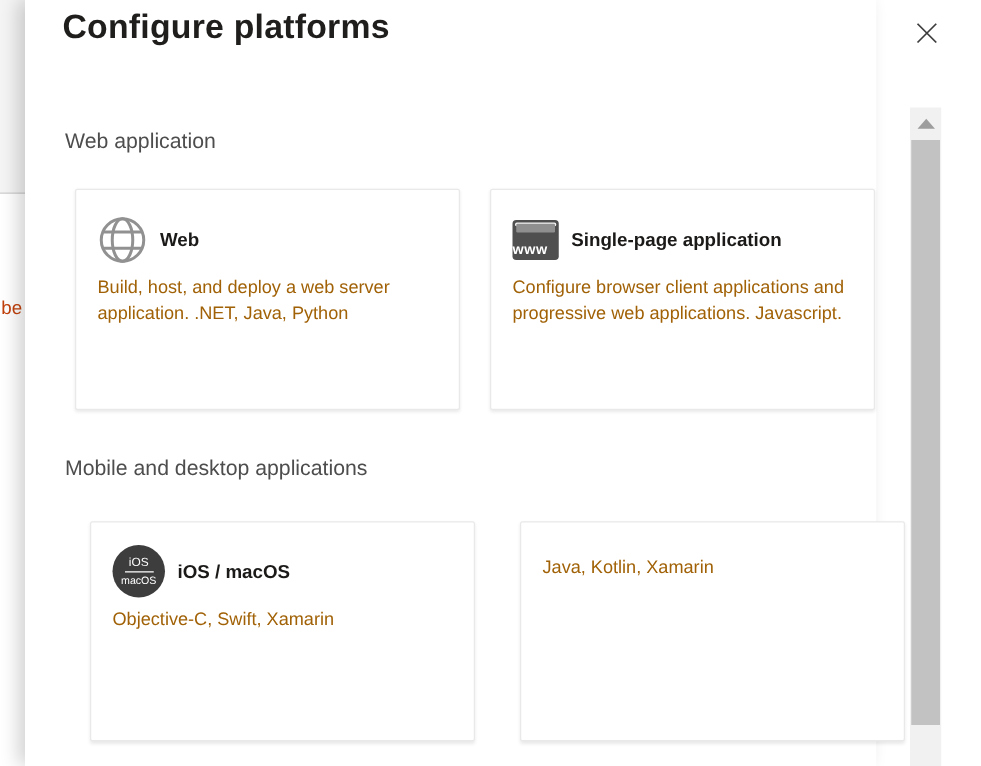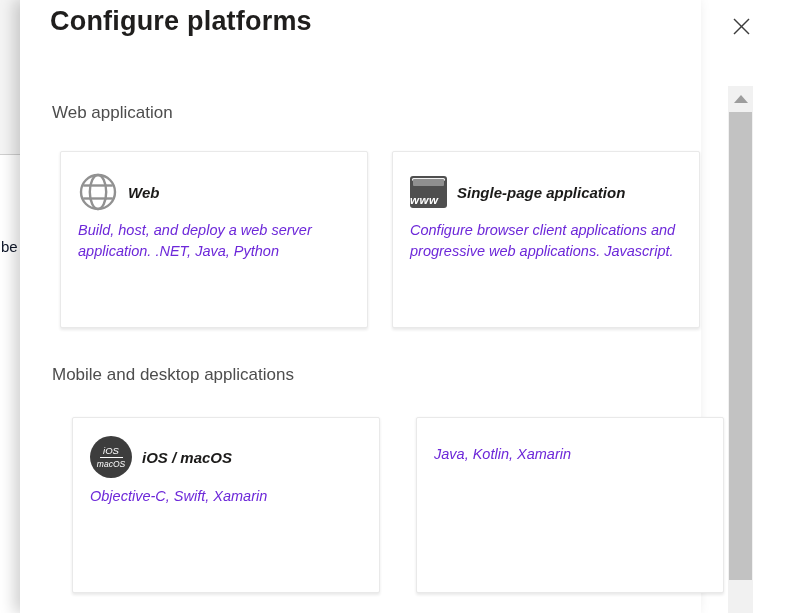--- a/index.html
+++ b/index.html
@@ -15,21 +15,21 @@
   .bg-page {
     position:absolute; left:0; top:0; width:20px; height:613px;
     background:#ffffff; z-index:1;
   }
   .bg-page-header {
     position:absolute; left:0; top:0; width:20px; height:155px;
     background:#f4f4f4; border-bottom:1px solid #cfcfcf;
   }
   .bg-page-text {
     position:absolute; left:1px; top:238px;
-    font-size:15px; color:#0f172a; white-space:nowrap; overflow:hidden; width:19px;
+    font-size:15px; color:#c2410c; white-space:nowrap; overflow:hidden; width:19px;
   }
 
   
   .panel {
     position:absolute; left:20px; top:0; width:681px; height:613px;
     background:#ffffff;
     box-shadow:-6px 0 14px rgba(0,0,0,0.18);
     z-index:2;
   }
   .panel-title {
@@ -45,39 +45,39 @@
 
   
   .section-header {
     position:absolute; left:32px;
     font-size:17px; color:#4d4d4d; white-space:nowrap;
   }
   #hdr-web    { top:103px; }
   #hdr-mobile { top:365px; }
 
   
-  .card-row { position:absolute; left:40px; display:flex; gap:24px;font-style:italic; }
+  .card-row { position:absolute; left:40px; display:flex; gap:24px; }
   #row-web    { top:151px; }
   #row-mobile { top:417px; }
 
   .card {
     width:308px; background:#ffffff;
     border:1px solid #e9e9e9; border-radius:2px;
     box-shadow:0 1.5px 3px rgba(0,0,0,0.09);
     padding:20px 17px 0 17px;
     cursor:pointer;
   }
   #row-web    .card { height:177px; }
   #row-mobile .card { height:176px; padding-top:18px;margin-left:12px; }
 
   .card-head { display:flex; align-items:center; gap:10px; height:40px; }
   #row-mobile .card-head { height:42px; }
   .card-title { font-size:15px; font-weight:bold; color:#1b1a19; white-space:nowrap; }
   .card-desc {
-    margin-top:8px; font-size:14.5px; line-height:21px; color:#6d28d9;
+    margin-top:8px; font-size:14.5px; line-height:21px; color:#a16207;
   }
 
   
   .spa-icon {
     width:37px; height:32px; background:#4f4f4f; border-radius:3px;
     position:relative; flex:0 0 auto;
   }
   .spa-icon .bar {
     position:absolute; left:3px; right:3px; top:3px; height:7px;
     background:#8f8f8f; border-radius:1px;

